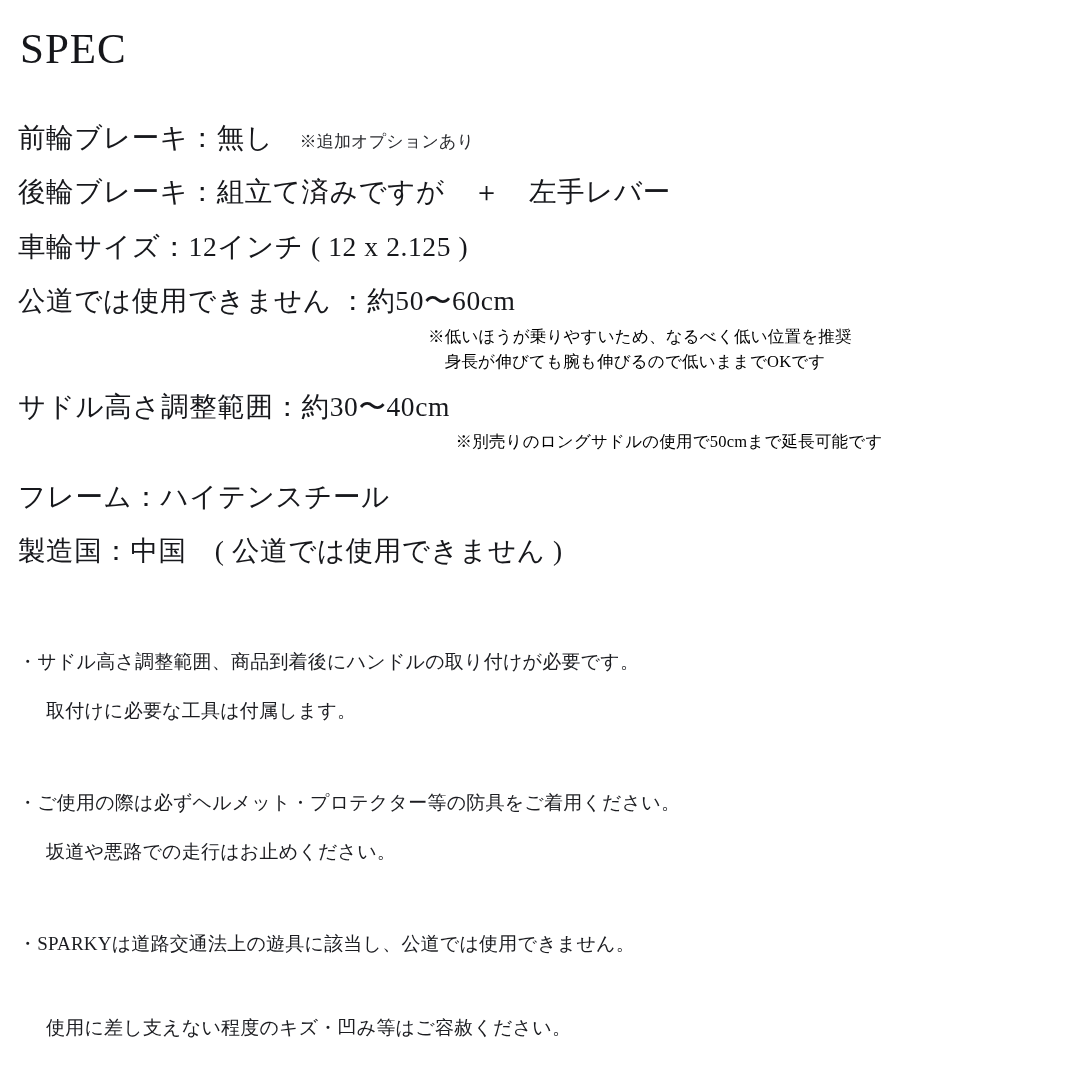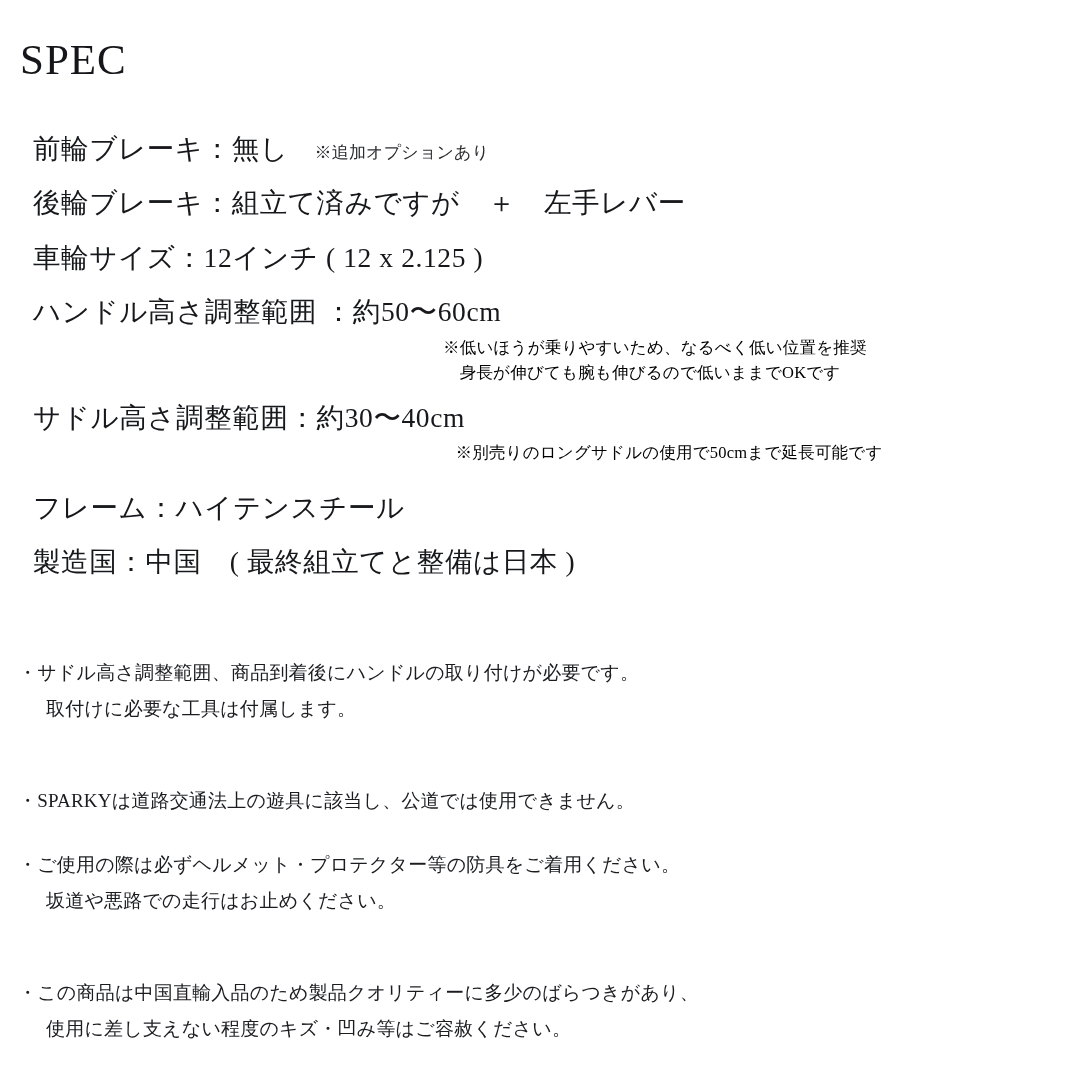--- a/index.html
+++ b/index.html
@@ -12,36 +12,36 @@
     background: #ffffff;
     font-family: "Liberation Serif", "DejaVu Serif", serif;
     color: #1a1a1a;
     overflow: hidden;
   }
   .page {
     position: relative;
     width: 940px;
     height: 1080px;
     box-sizing: border-box;
-    padding: 38px 30px 0 18px;
+    padding: 27px 30px 0 18px;
   }
 
   
   .spec-title {
     font-size: 43px;
     letter-spacing: 1px;
     font-weight: 400;
     color: #15161a;
     margin: 0 0 52px 2px;
     line-height: 1;
   }
 
   
   .spec-list {
-    margin: 15px;
+    margin: 0;
     padding: 0;
     list-style: none;
   }
   .spec-row {
     margin-bottom: 22px;
     line-height: 1.18;
   }
   .spec-main {
     font-size: 27.5px;
     letter-spacing: 0.6px;
@@ -81,21 +81,21 @@
     font-size: 19px;
     letter-spacing: 0.2px;
     line-height: 1.5;
     color: #1b1c20;
     margin-bottom: 7px;
     white-space: pre-line;
   }
   .note-cont {
     display: block;
     padding-left: 28px;
-    margin-top: 7px;
+    margin-top: 20px;
   }
 </style>
 </head>
 <body>
 
 <div class="page">
 
   <h1 class="spec-title">SPEC</h1>
 
   <ul class="spec-list">
@@ -108,52 +108,51 @@
     <li class="spec-row">
       <span class="spec-main">後輪ブレーキ：組立て済みですが　＋　左手レバー</span>
     </li>
 
     <li class="spec-row">
       <span class="spec-main">車輪サイズ：12インチ ( 12 x 2.125 )</span>
     </li>
 
 
     <li class="spec-row row-gap-sm">
-      <span class="spec-main">ハンドル高さ調整範囲 ：約50〜60cm</span>
+      <span class="spec-main">公道では使用できません ：約50〜60cm</span>
       <div class="spec-sub">※低いほうが乗りやすいため、なるべく低い位置を推奨
 　身長が伸びても腕も伸びるので低いままでOKです</div>
     </li>
 
     <li class="spec-row row-gap-lg">
       <span class="spec-main">サドル高さ調整範囲：約30〜40cm</span>
       <div class="spec-sub indent-mid">※別売りのロングサドルの使用で50cmまで延長可能です</div>
     </li>
 
     <li class="spec-row">
       <span class="spec-main">フレーム：ハイテンスチール</span>
     </li>
 
     <li class="spec-row">
-      <span class="spec-main">製造国：中国　( 最終組立てと整備は日本 )</span>
+      <span class="spec-main">製造国：中国　( 公道では使用できません )</span>
     </li>
 
   </ul>
 
   <ul class="notes">
     <li class="note-item">
       <span>・サドル高さ調整範囲、商品到着後にハンドルの取り付けが必要です。</span>
       <span class="note-cont">取付けに必要な工具は付属します。</span>
     </li>
     <li class="note-item">
-      <span>・SPARKYは道路交通法上の遊具に該当し、公道では使用できません。</span>
-    </li>
-    <li class="note-item">
       <span>・ご使用の際は必ずヘルメット・プロテクター等の防具をご着用ください。</span>
       <span class="note-cont">坂道や悪路での走行はお止めください。</span>
     </li>
     <li class="note-item">
-      <span>・この商品は中国直輸入品のため製品クオリティーに多少のばらつきがあり、</span>
+      <span>・SPARKYは道路交通法上の遊具に該当し、公道では使用できません。</span>
+    </li>
+    <li class="note-item">
       <span class="note-cont">使用に差し支えない程度のキズ・凹み等はご容赦ください。</span>
     </li>
 
   </ul>
 
 </div>
 
 </body></html>

